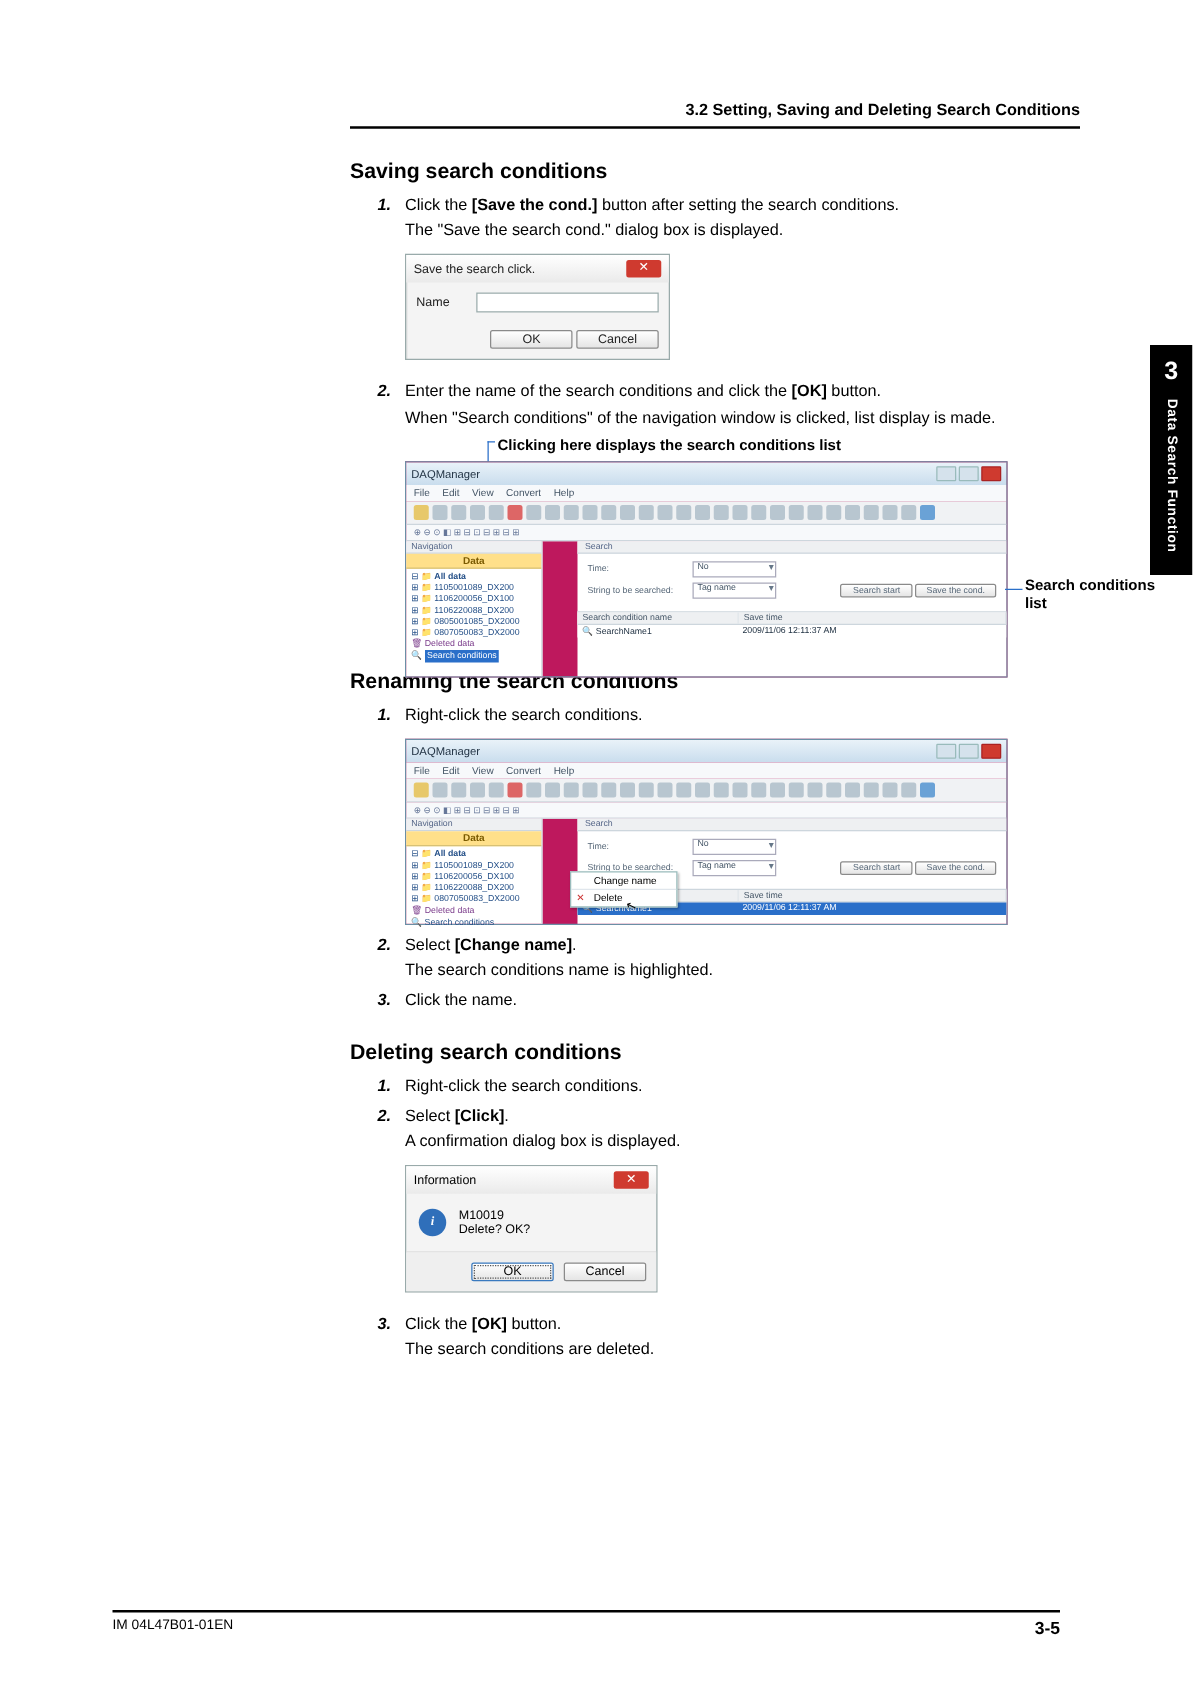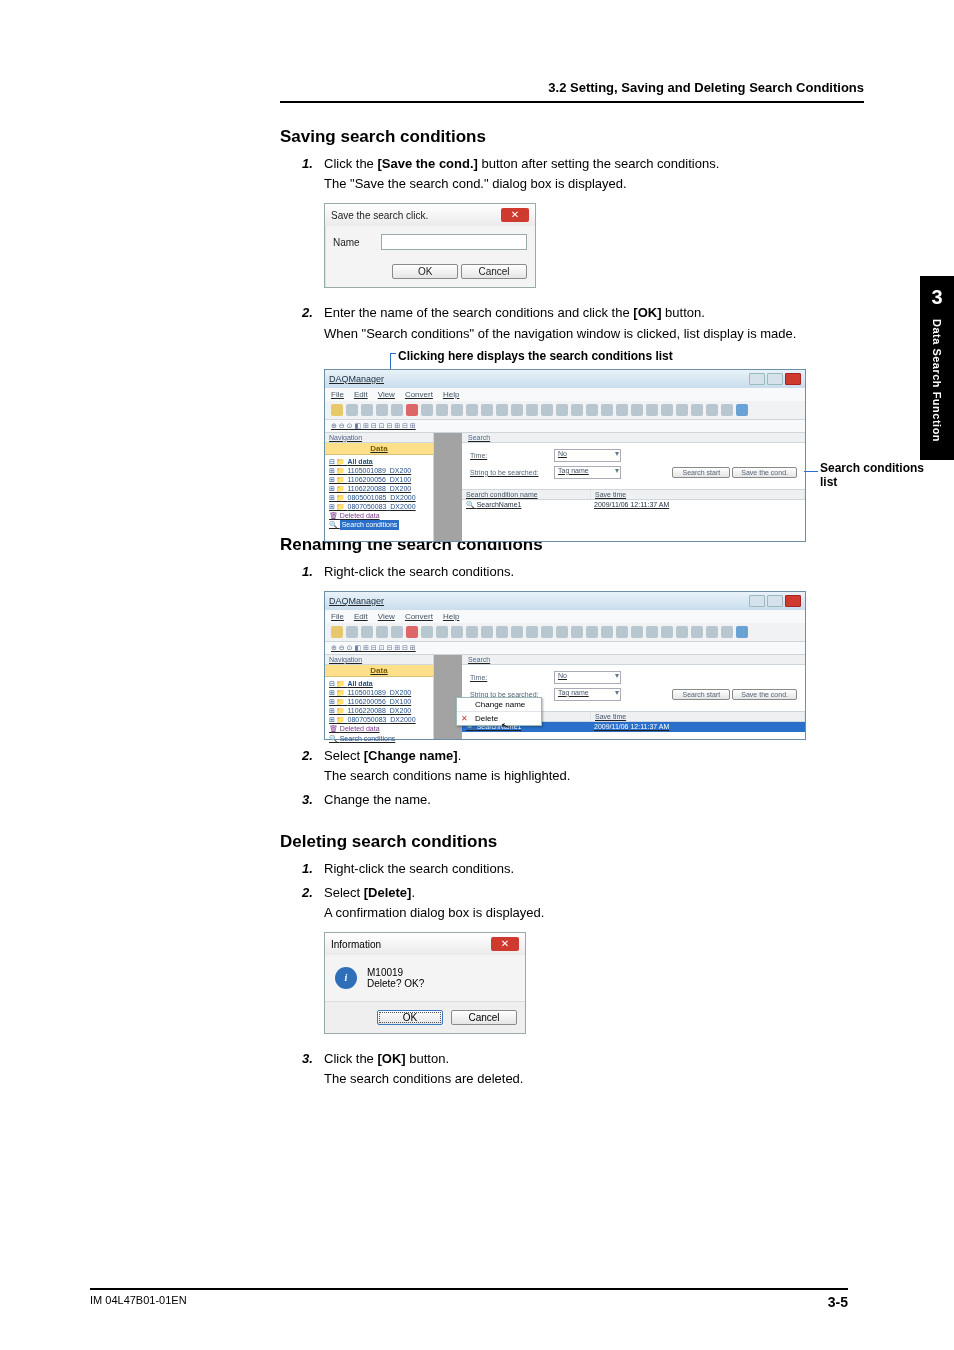--- a/index.html
+++ b/index.html
@@ -111,24 +111,23 @@
     font-size: 10px;
     text-align: center;
   }
   
   .appwrap {
     position: relative;
   }
   .app {
     width: 480px;
     border: 1px solid #6b8fa6;
-    background: #a3a3a3;
+    background: #be185d;
     font-size: 8px;
     color: #222;
-    text-decoration: underline;
   }
   .app-chrome {
     background: linear-gradient(#e9f2f9,#c9dded);
     padding: 3px 4px;
     display: flex;
     justify-content: space-between;
     align-items: center;
     font-size: 9px;
     color: #234;
   }
@@ -645,32 +644,32 @@
 
     <div class="step">
       <div class="stepnum">2.</div>
       <div class="stepbody">
         <span>Select </span><b>[Change name]</b><span>.</span>
       </div>
     </div>
     <div class="subline">The search conditions name is highlighted.</div>
     <div class="step">
       <div class="stepnum">3.</div>
-      <div class="stepbody">Change the name.</div>
+      <div class="stepbody">Click the name.</div>
     </div>
 
     <h2 style="margin-top:22px;">Deleting search conditions</h2>
     <div class="step">
       <div class="stepnum">1.</div>
       <div class="stepbody">Right-click the search conditions.</div>
     </div>
     <div class="step">
       <div class="stepnum">2.</div>
       <div class="stepbody">
-        <span>Select </span><b>[Delete]</b><span>.</span>
+        <span>Select </span><b>[Click]</b><span>.</span>
       </div>
     </div>
     <div class="subline">A confirmation dialog box is displayed.</div>
 
     <div class="figbox">
       <div class="info">
         <div class="dlg-title">
           <span>Information</span>
           <span class="dlg-x">✕</span>
         </div>

